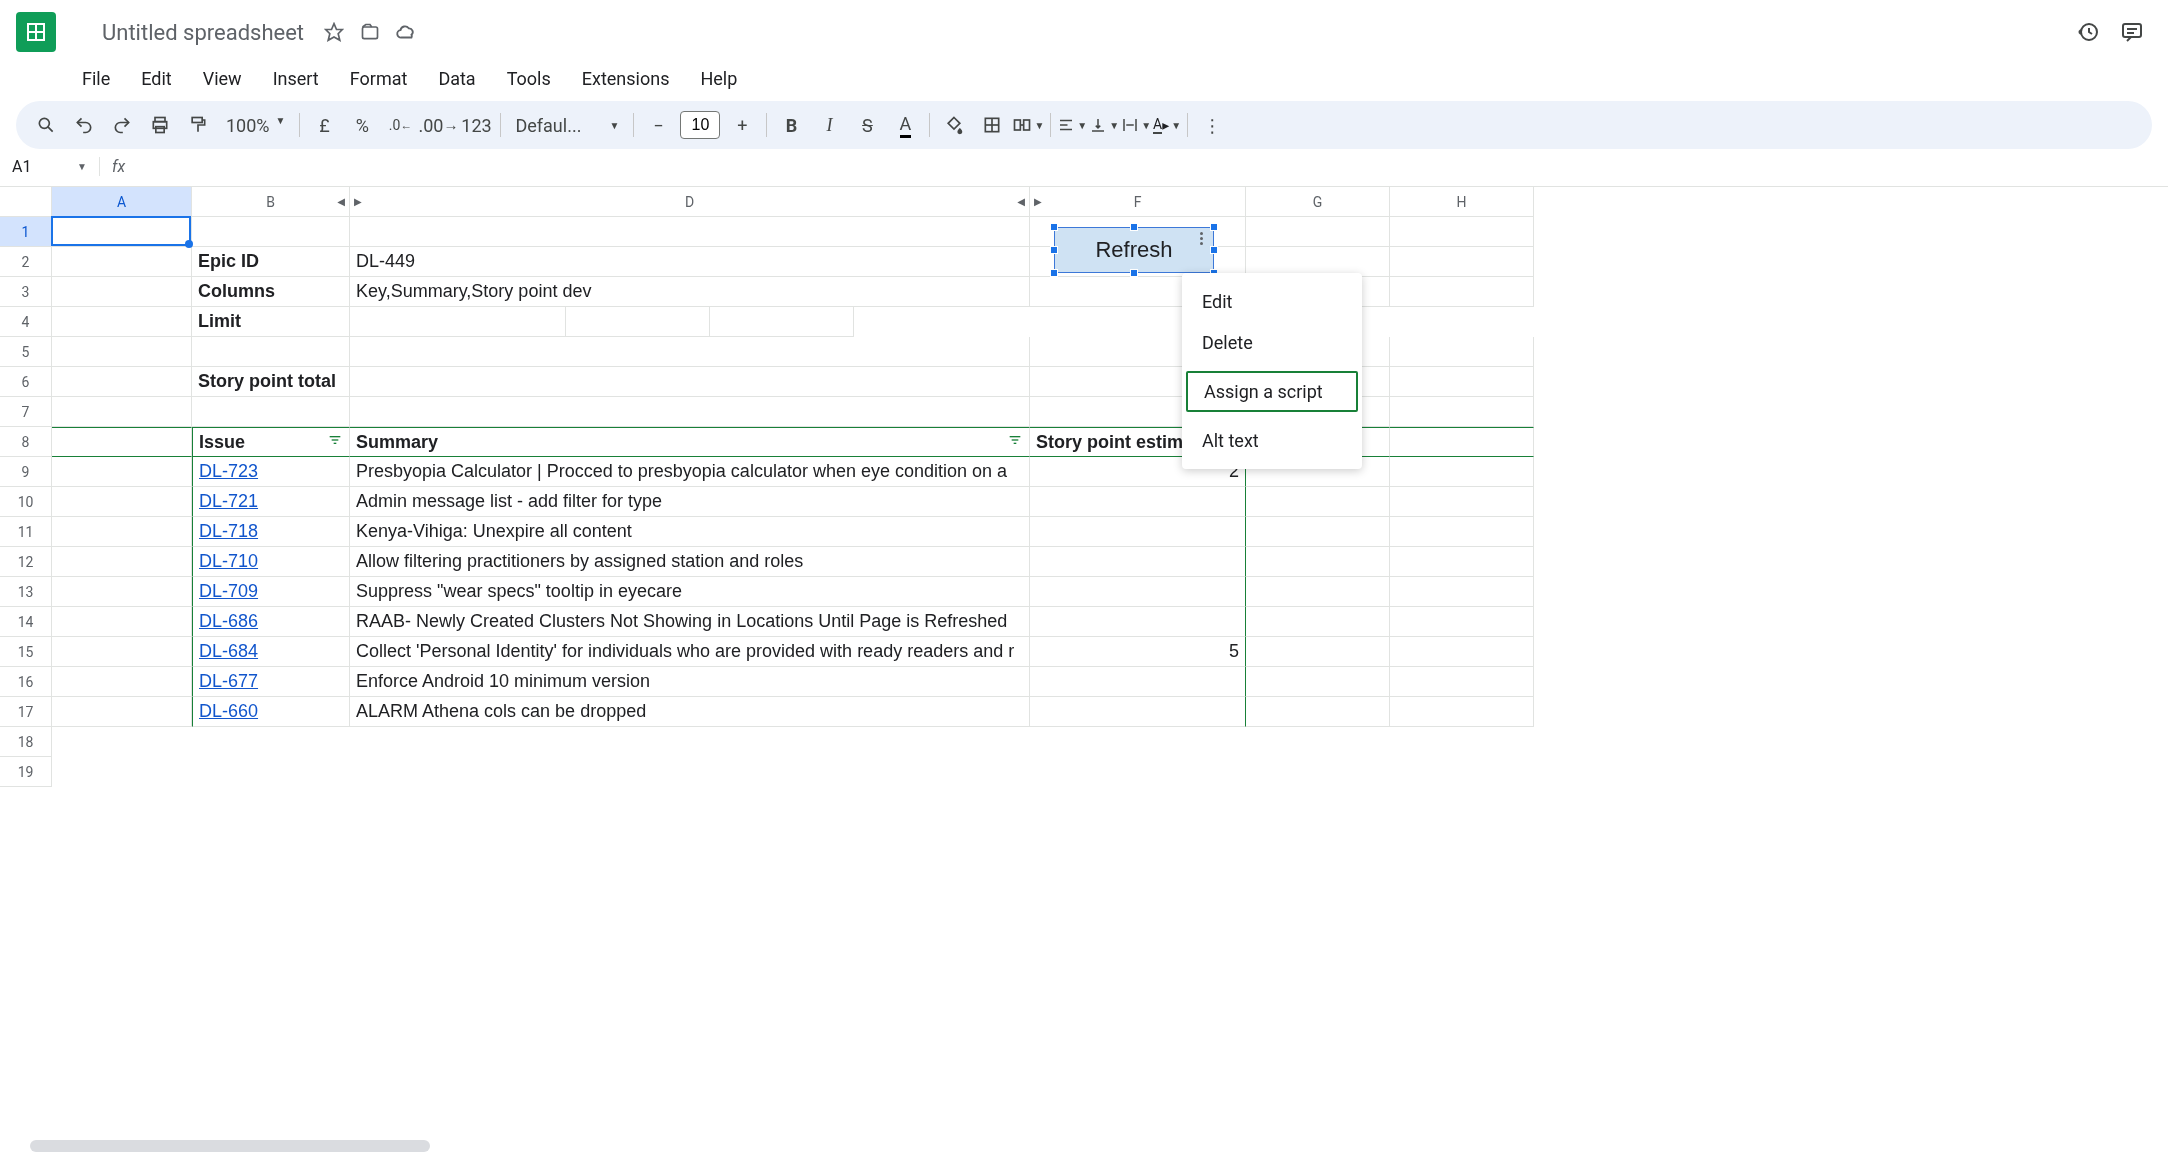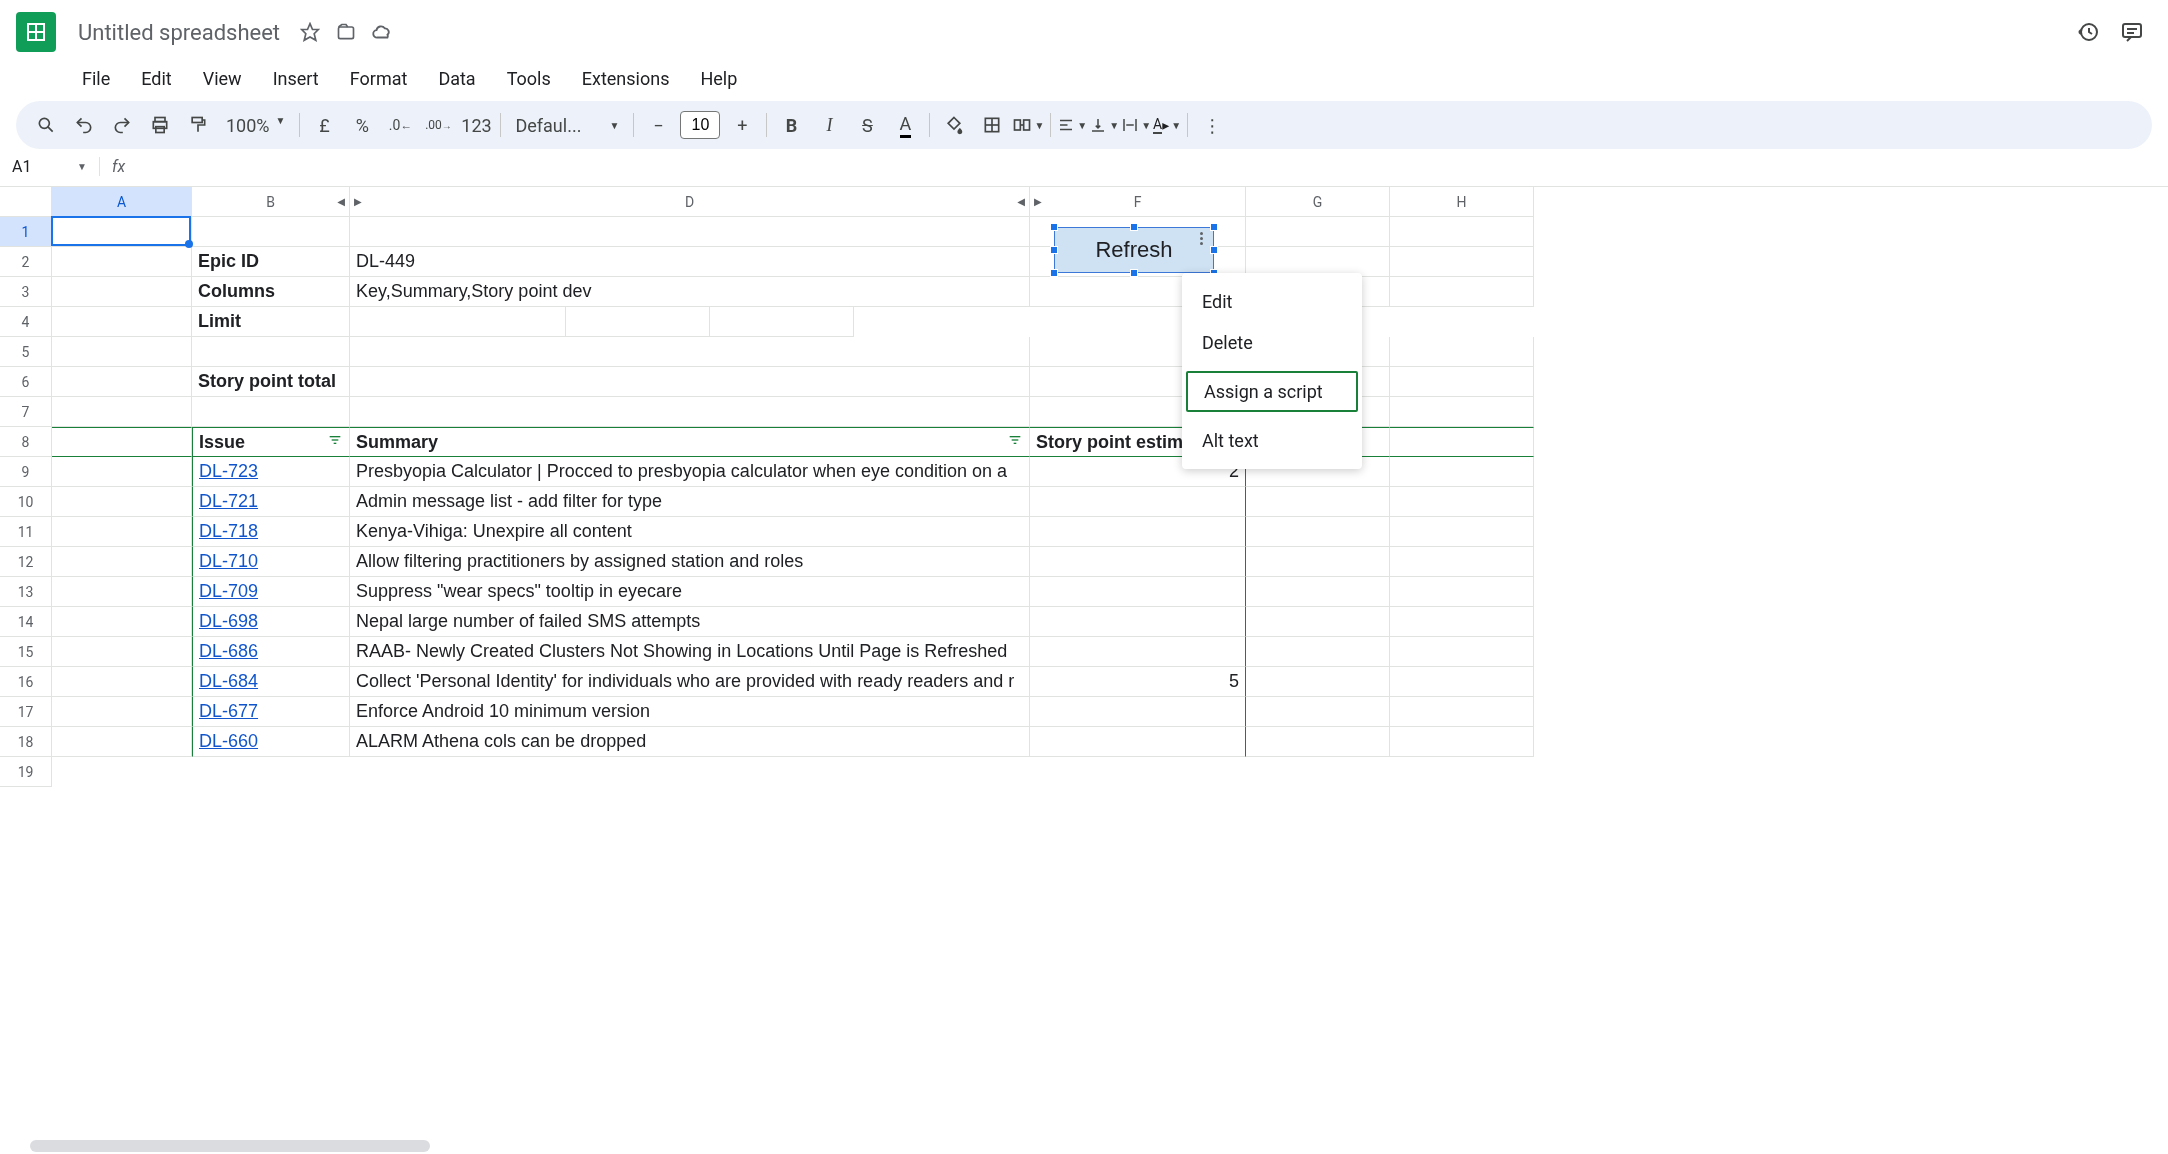--- a/index.html
+++ b/index.html
@@ -2,21 +2,21 @@
 <html><head>
 <meta charset="utf-8">
 <style>
 * { box-sizing: border-box; margin: 0; padding: 0; }
 body { font-family: "Google Sans", Roboto, Arial, sans-serif; font-size: 14px; color: #202124; background: #fff; overflow: hidden; }
 
 
 .titlebar { display: flex; align-items: center; padding: 8px 16px; height: 64px; }
 .logo { width: 40px; height: 40px; background: #0f9d58; border-radius: 4px; display: flex; align-items: center; justify-content: center; margin-right: 16px; }
 .logo svg { width: 24px; height: 24px; }
-.title-area { flex: 1; }
+.title-area { flex: 1; margin-left: 24px; }
 .doc-title-row { display: flex; align-items: center; gap: 12px; }
 .doc-title { font-size: 22px; color: #5f6368; padding: 2px 6px; }
 .title-icon { width: 24px; height: 24px; display: flex; align-items: center; justify-content: center; color: #5f6368; cursor: pointer; }
 .title-right { display: flex; align-items: center; gap: 20px; margin-right: 8px; }
 
 
 .menubar { display: flex; gap: 11px; padding: 0 0 4px 72px; }
 .menu-item { padding: 4px 10px; font-size: 18px; color: #202124; cursor: pointer; border-radius: 4px; }
 
 
@@ -182,21 +182,21 @@
       </svg>
     </span>
   <span class="tb-zoom">
       <span>100%</span>
       <span class="tb-dd-arrow">▼</span>
     </span>
   <span class="tb-sep"></span>
   <span class="tb-btn">£</span>
   <span class="tb-btn">%</span>
   <span class="tb-btn" style="font-size:14px">.0<sub>←</sub></span>
-  <span class="tb-btn" style="font-size:12px">.00<sub>→</sub></span>
+  <span class="tb-btn" style="font-size:18px">.00<sub>→</sub></span>
   <span class="tb-btn">123</span>
   <span class="tb-sep"></span>
   <span class="tb-font">
       <span>Defaul...</span>
       <span class="tb-dd-arrow">▼</span>
     </span>
   <span class="tb-sep"></span>
   <div class="tb-fontsize">
     <span class="tb-btn">−</span>
     <input class="tb-fontsize-input" value="10" style="">
@@ -440,28 +440,20 @@
         <div class="cell-row">
           <div class="cell cA"></div>
           <div class="cell cB link green-border-v">DL-709</div>
           <div class="cell cD">Suppress "wear specs" tooltip in eyecare</div>
           <div class="cell cF right green-border-r"></div>
           <div class="cell cG"></div>
           <div class="cell cH"></div>
         </div>
         <div class="cell-row">
           <div class="cell cA"></div>
-          <div class="cell cB link green-border-v">DL-698</div>
-          <div class="cell cD">Nepal large number of failed SMS attempts</div>
-          <div class="cell cF right green-border-r"></div>
-          <div class="cell cG"></div>
-          <div class="cell cH"></div>
-        </div>
-        <div class="cell-row">
-          <div class="cell cA"></div>
           <div class="cell cB link green-border-v">DL-686</div>
           <div class="cell cD">RAAB- Newly Created Clusters Not Showing in Locations Until Page is Refreshed</div>
           <div class="cell cF right green-border-r"></div>
           <div class="cell cG"></div>
           <div class="cell cH"></div>
         </div>
         <div class="cell-row">
           <div class="cell cA"></div>
           <div class="cell cB link green-border-v">DL-684</div>
           <div class="cell cD">Collect 'Personal Identity' for individuals who are provided with ready readers and r</div>

